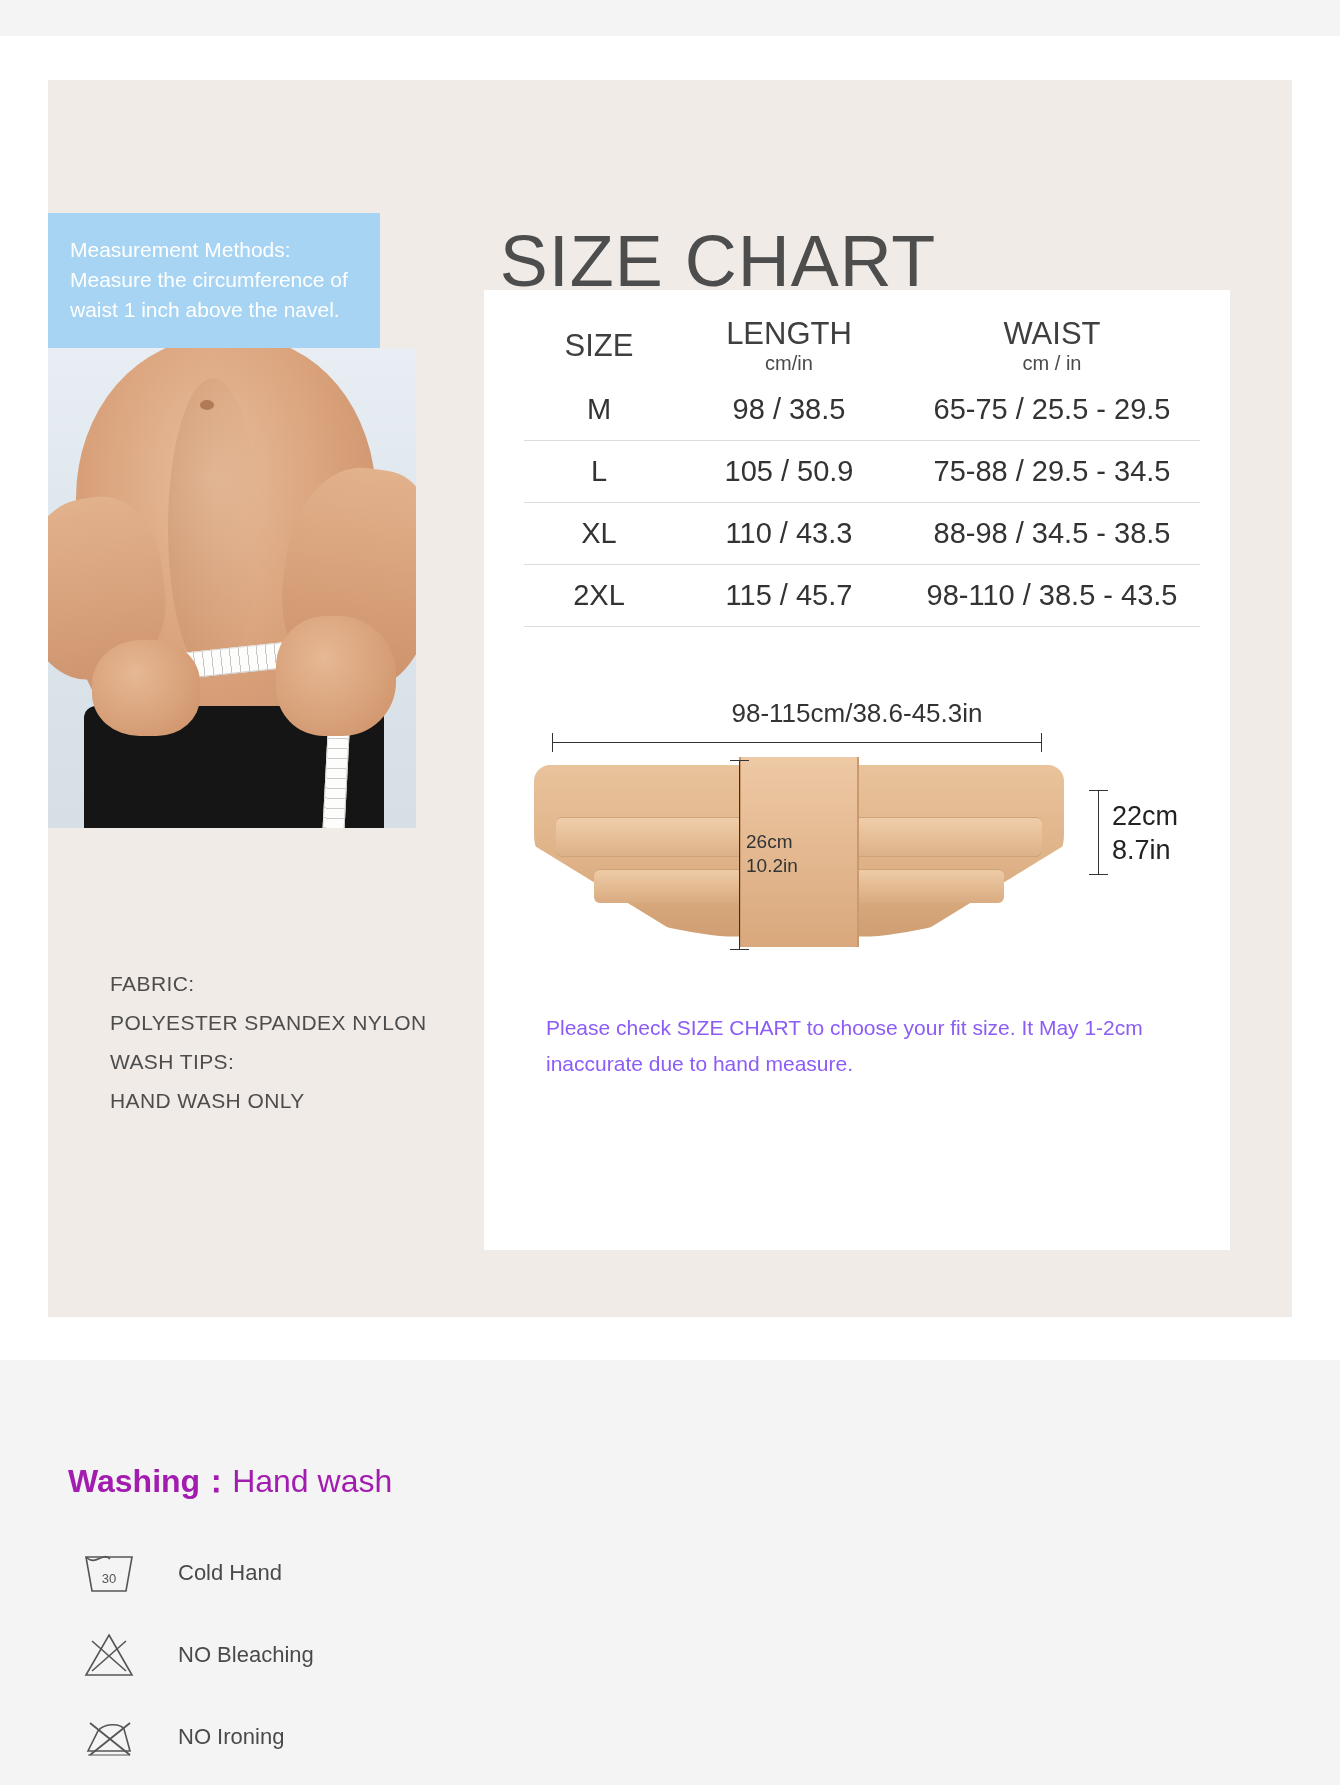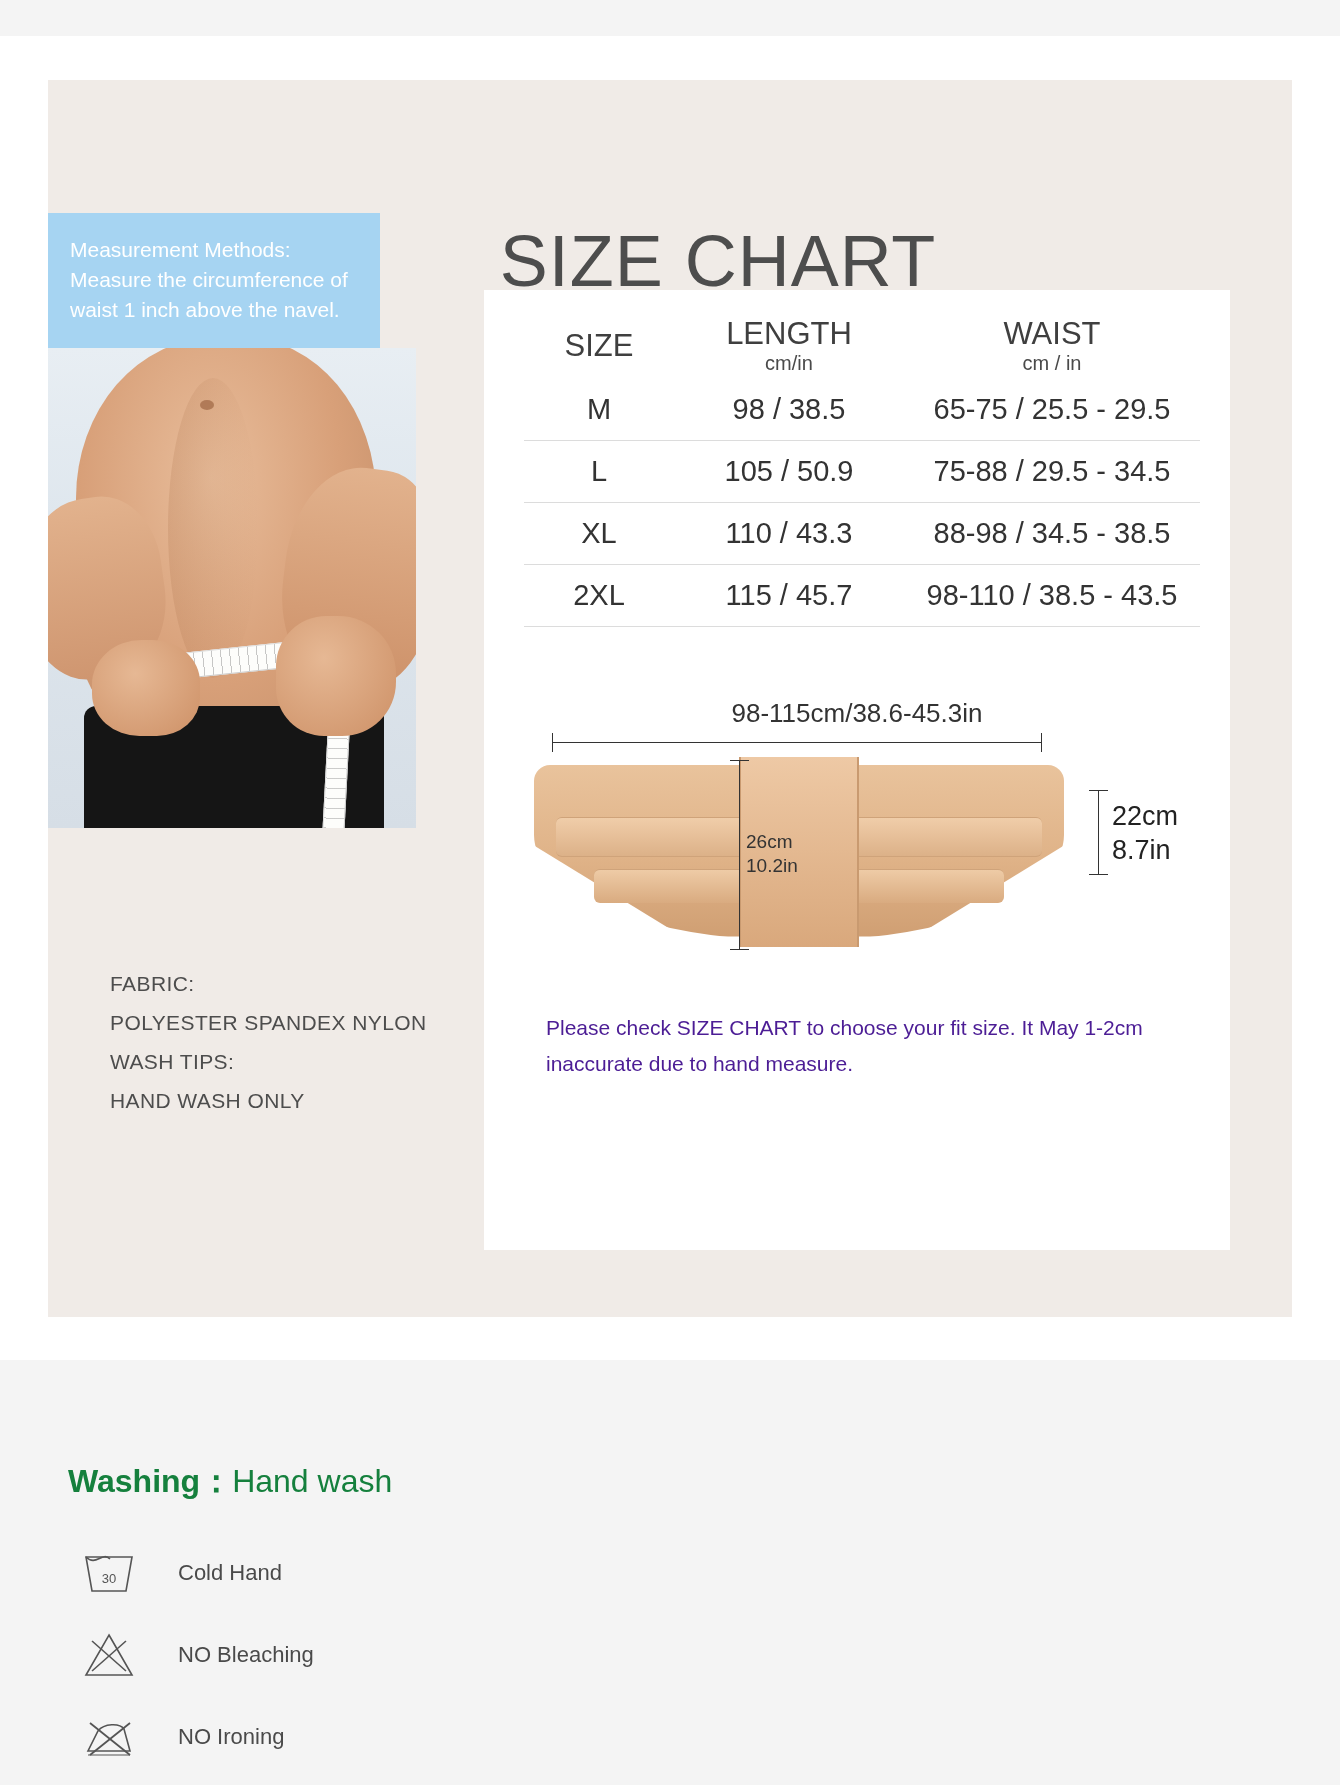--- a/index.html
+++ b/index.html
@@ -286,32 +286,32 @@
     position: absolute;
     left: 628px; top: 110px;
     font-size: 27px; color: #222; line-height: 1.25;
   }
   .note-text {
     position: absolute;
     left: 62px; top: 320px;
     width: 640px;
     font-size: 21px;
     line-height: 1.7;
-    color: #4c1d95;
+    color: #8b5cf6;
   }
 
   
   .washing {
     position: absolute;
     left: 68px; top: 1460px;
     width: 800px;
   }
   .washing-title {
     font-size: 32px;
-    color: #15803d;
+    color: #a21caf;
     margin-bottom: 28px;
   }
   .washing-title .w-label { font-weight: bold; }
   .wash-row {
     display: flex;
     align-items: center;
     height: 82px;
   }
   .wash-icon {
     width: 58px; height: 52px;

